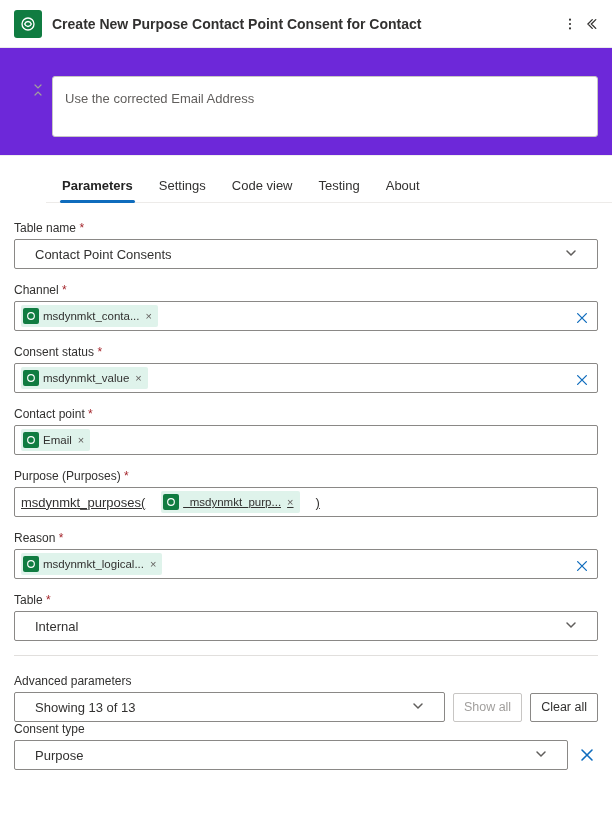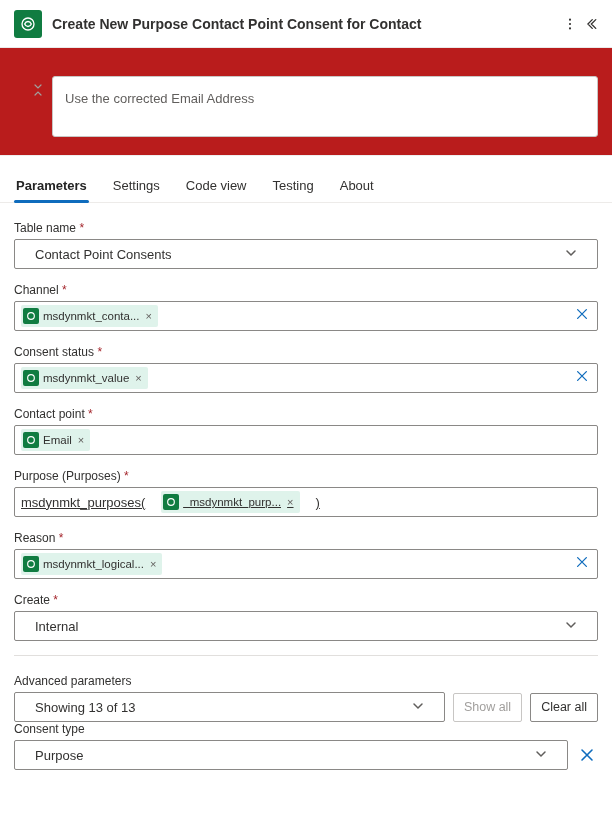--- a/index.html
+++ b/index.html
@@ -8,43 +8,43 @@
 
   
   .hdr { height: 48px; display: flex; align-items: center; padding: 0 6px 0 14px; border-bottom: 1px solid #eaeaea; }
   .hdr-icon { width: 28px; height: 28px; border-radius: 3px; background:#107c41; display:flex; align-items:center; justify-content:center; flex-shrink:0;}
   .hdr-icon svg { width: 16px; height:16px; }
   .hdr-title { font-size: 14px; font-weight: 600; margin-left: 10px; flex: 1; white-space: nowrap; overflow: hidden; text-overflow: ellipsis;}
   .hdr-act { width: 24px; height: 32px; display:flex; align-items:center; justify-content:center; color:#323130; cursor:pointer;}
   .hdr-act svg { width:14px; height:14px; }
 
   
-  .card-wrap { padding: 28px 14px 18px 14px; background:#b91c1c; border-bottom:1px solid #eee;}
+  .card-wrap { padding: 28px 14px 18px 14px; background:#6d28d9; border-bottom:1px solid #eee;}
   .card { position: relative; }
   .card-box { margin-left: 38px; border:1px solid #c8c6c4; background:#ffffff; border-radius:3px; padding: 14px 12px 30px 12px; font-size:13px; color:#605e5c;}
   .card-handle { position:absolute; left:18px; top:6px; color:#a19f9d;}
   .card-handle svg{ width:12px; height:12px;}
 
   
-  .tabs { display:flex; gap: 22px; padding: 0 14px; margin-top: 14px; border-bottom:1px solid #edebe9; font-size:13px;}
+  .tabs { display:flex; gap: 22px; padding: 0 14px; margin-top: 14px; border-bottom:1px solid #edebe9; font-size:13px;margin-left:46px;}
   .tab { padding: 8px 2px 9px 2px; cursor:pointer; color:#323130; position:relative;}
   .tab.active { font-weight:600; color:#242424;}
   .tab.active::after { content:""; position:absolute; left:0; right:0; bottom:-1px; height:3px; background:#0f6cbd; border-radius:2px;}
 
   
   .form { padding: 18px 14px 0 14px; }
   .lbl { font-size: 12px; color:#323130; margin-bottom:4px; display:block;}
   .req::after { content:" *"; color:#a4262c;}
   .field { margin-bottom: 14px; }
 
   .select { width:100%; height:30px; border:1px solid #8a8886; border-radius:2px; display:flex; align-items:center; justify-content:space-between; padding:0 20px; font-size:13px; background:#fff; cursor:pointer;}
   .select .chev { color:#605e5c; }
   .select .chev svg{ width:12px; height:12px;}
 
-  .box { width:100%; min-height:30px; border:1px solid #8a8886; border-radius:2px; display:flex; align-items:flex-start; padding:3px 6px; background:#fff; gap:4px; font-size:13px;}
+  .box { width:100%; min-height:30px; border:1px solid #8a8886; border-radius:2px; display:flex; align-items:flex-end; padding:3px 6px; background:#fff; gap:4px; font-size:13px;}
   .box .clear { margin-left:auto; color:#0f6cbd; width:18px; height:18px; display:flex; align-items:center; justify-content:center; cursor:pointer;}
   .box .clear svg{ width:14px; height:14px; stroke:#0f6cbd;}
   .token { display:inline-flex; align-items:center; background:#dff3eb; border-radius:2px; height:22px; padding:0 4px 0 2px; gap:4px; max-width: 160px;}
   .token .tk-ic{ width:16px; height:16px; border-radius:2px; background:#107c41; display:flex; align-items:center; justify-content:center; flex-shrink:0;}
   .token .tk-ic svg{ width:10px; height:10px;}
   .token .tk-txt{ font-size:11.5px; color:#323130; white-space:nowrap; overflow:hidden; text-overflow:ellipsis;}
   .token .tk-x{ font-size:11px; color:#605e5c; cursor:pointer; padding:0 2px;}
 
   .expr { font-family: inherit; font-size:13px; display:flex; align-items:center; gap:16px;text-decoration:underline;}
 
@@ -209,21 +209,21 @@
         </span>
         <span class="clear">
             <svg viewBox="0 0 16 16">
               <path d="M3 3l10 10M13 3L3 13" fill="none" stroke-width="1.5" stroke-linecap="round"></path>
             </svg>
           </span>
       </div>
     </div>
 
     <div class="field">
-      <label class="lbl req">Create</label>
+      <label class="lbl req">Table</label>
       <div class="select">
         <span>Internal</span>
         <span class="chev"><svg viewBox="0 0 12 12">
               <path d="M2 4l4 4 4-4" fill="none" stroke="currentColor" stroke-width="1.5" stroke-linecap="round"></path>
             </svg></span>
       </div>
     </div>
 
   </div>
 

